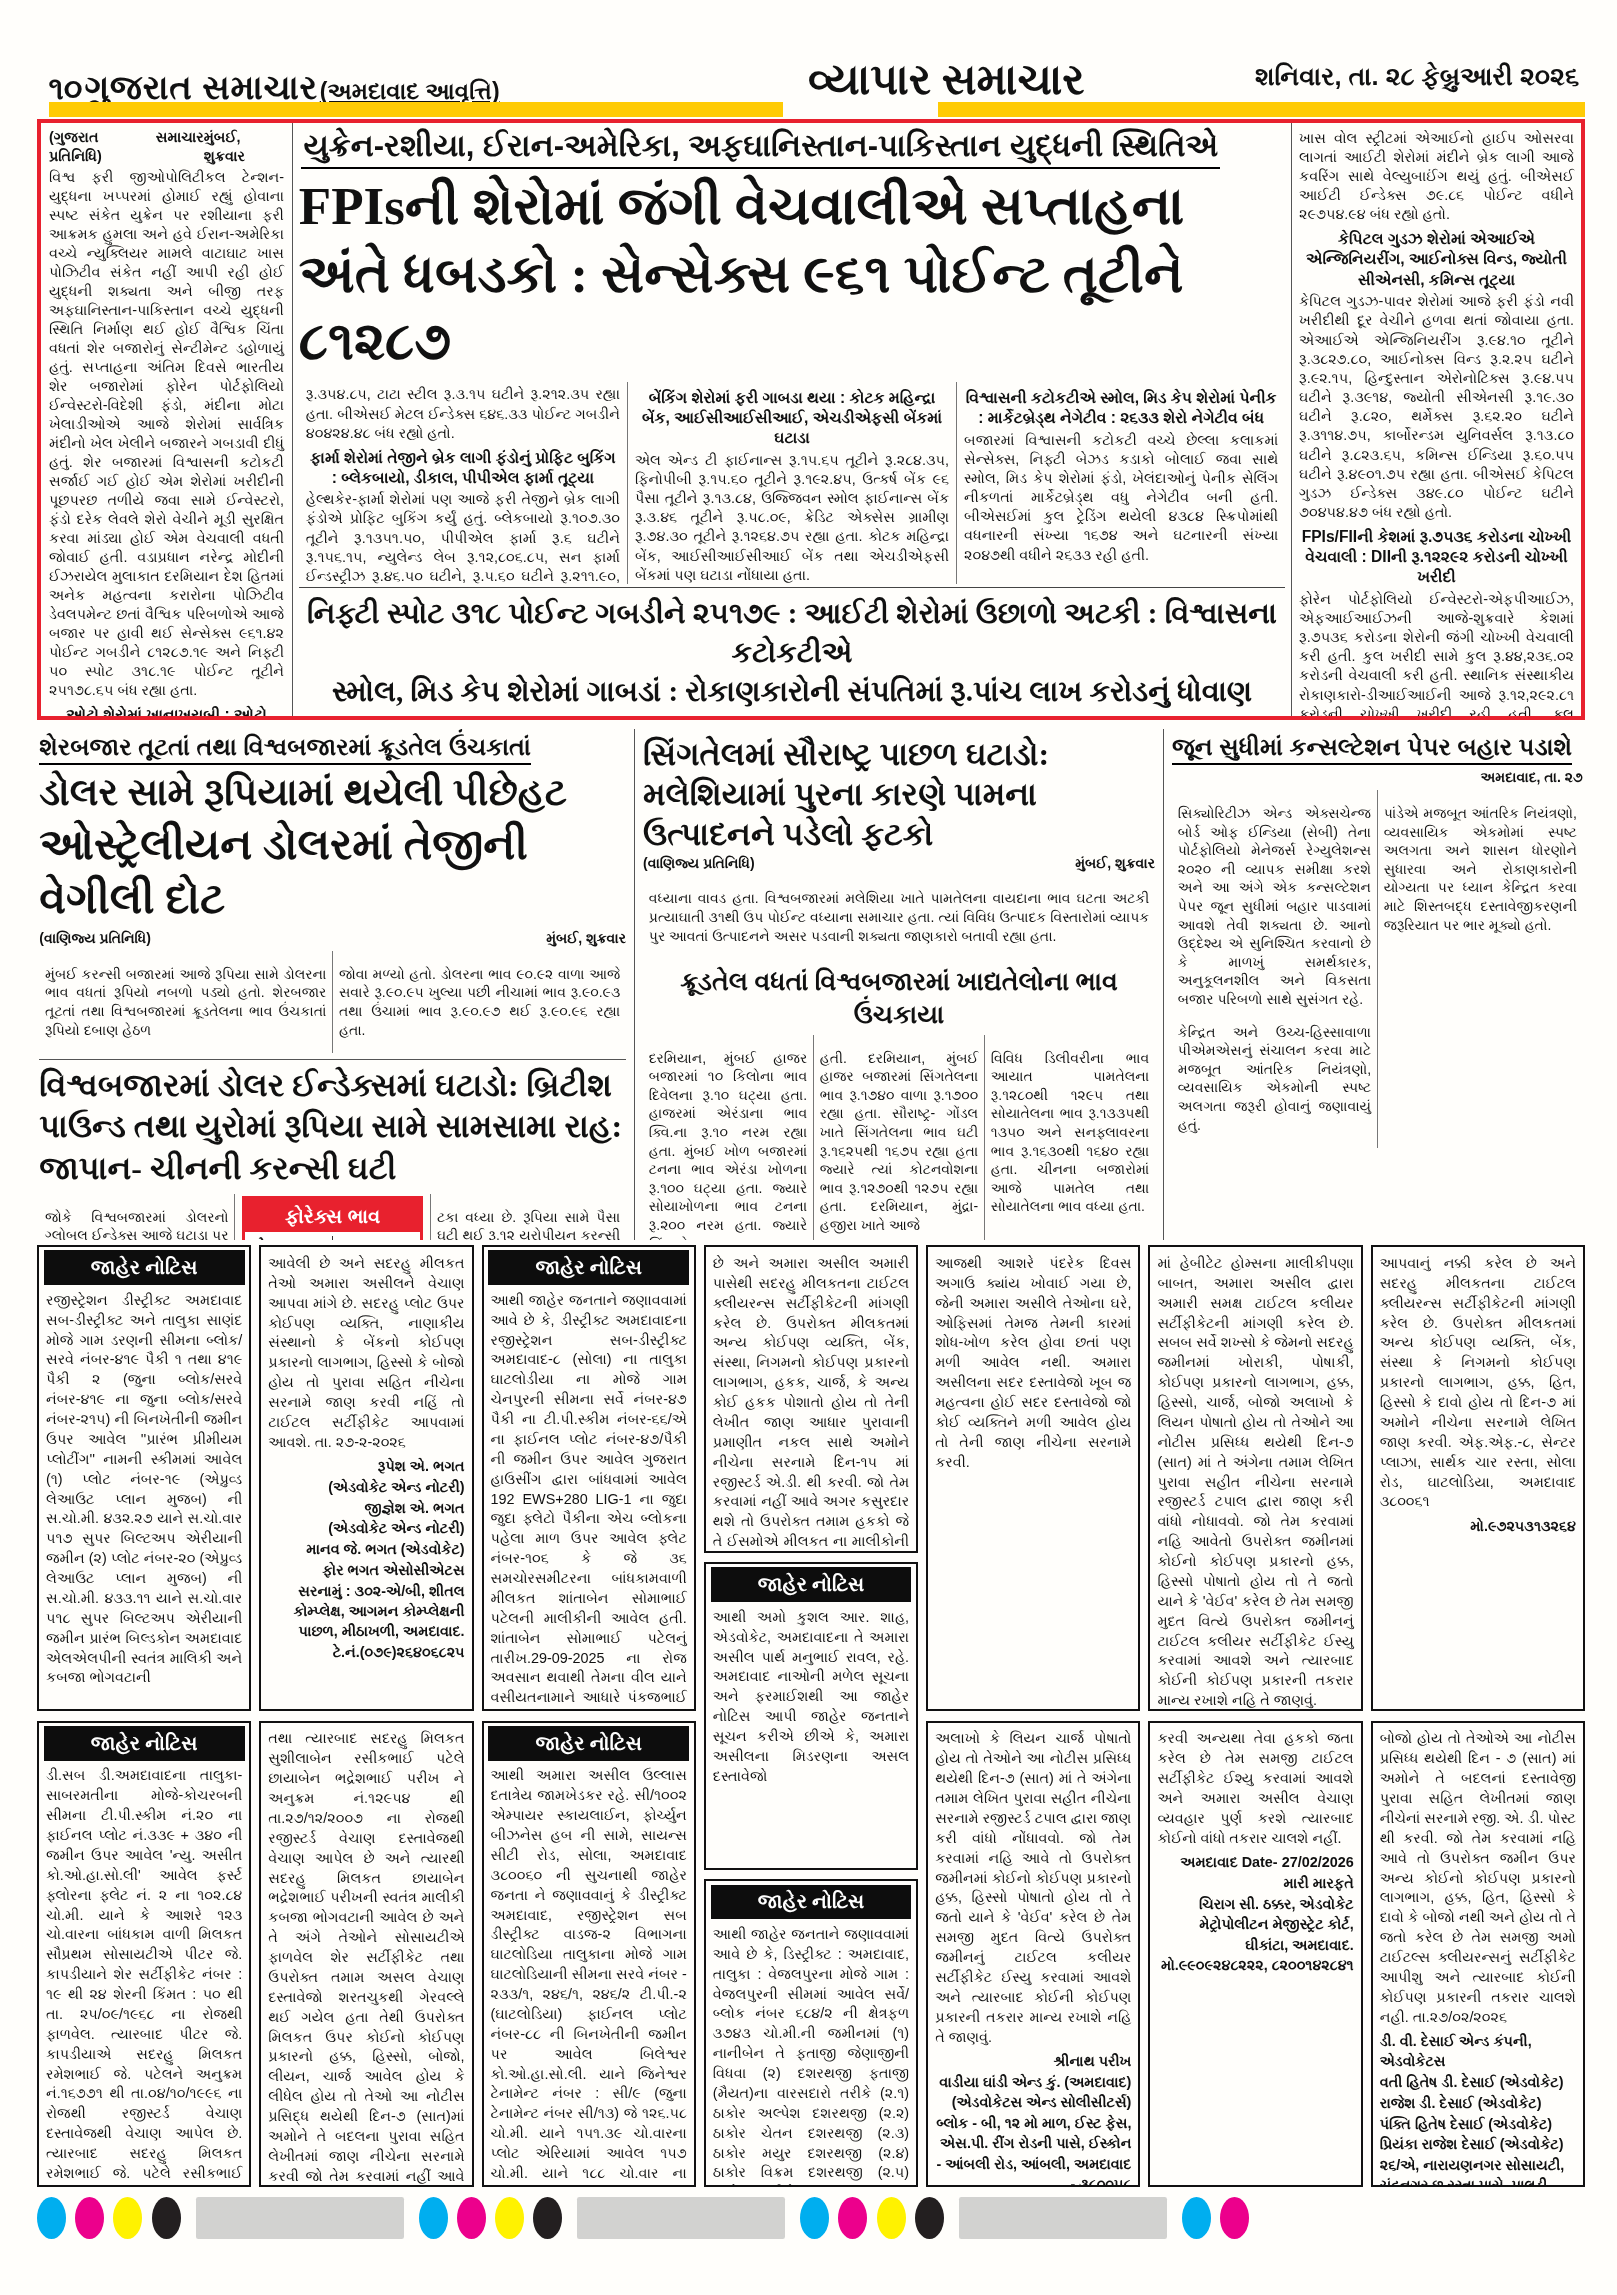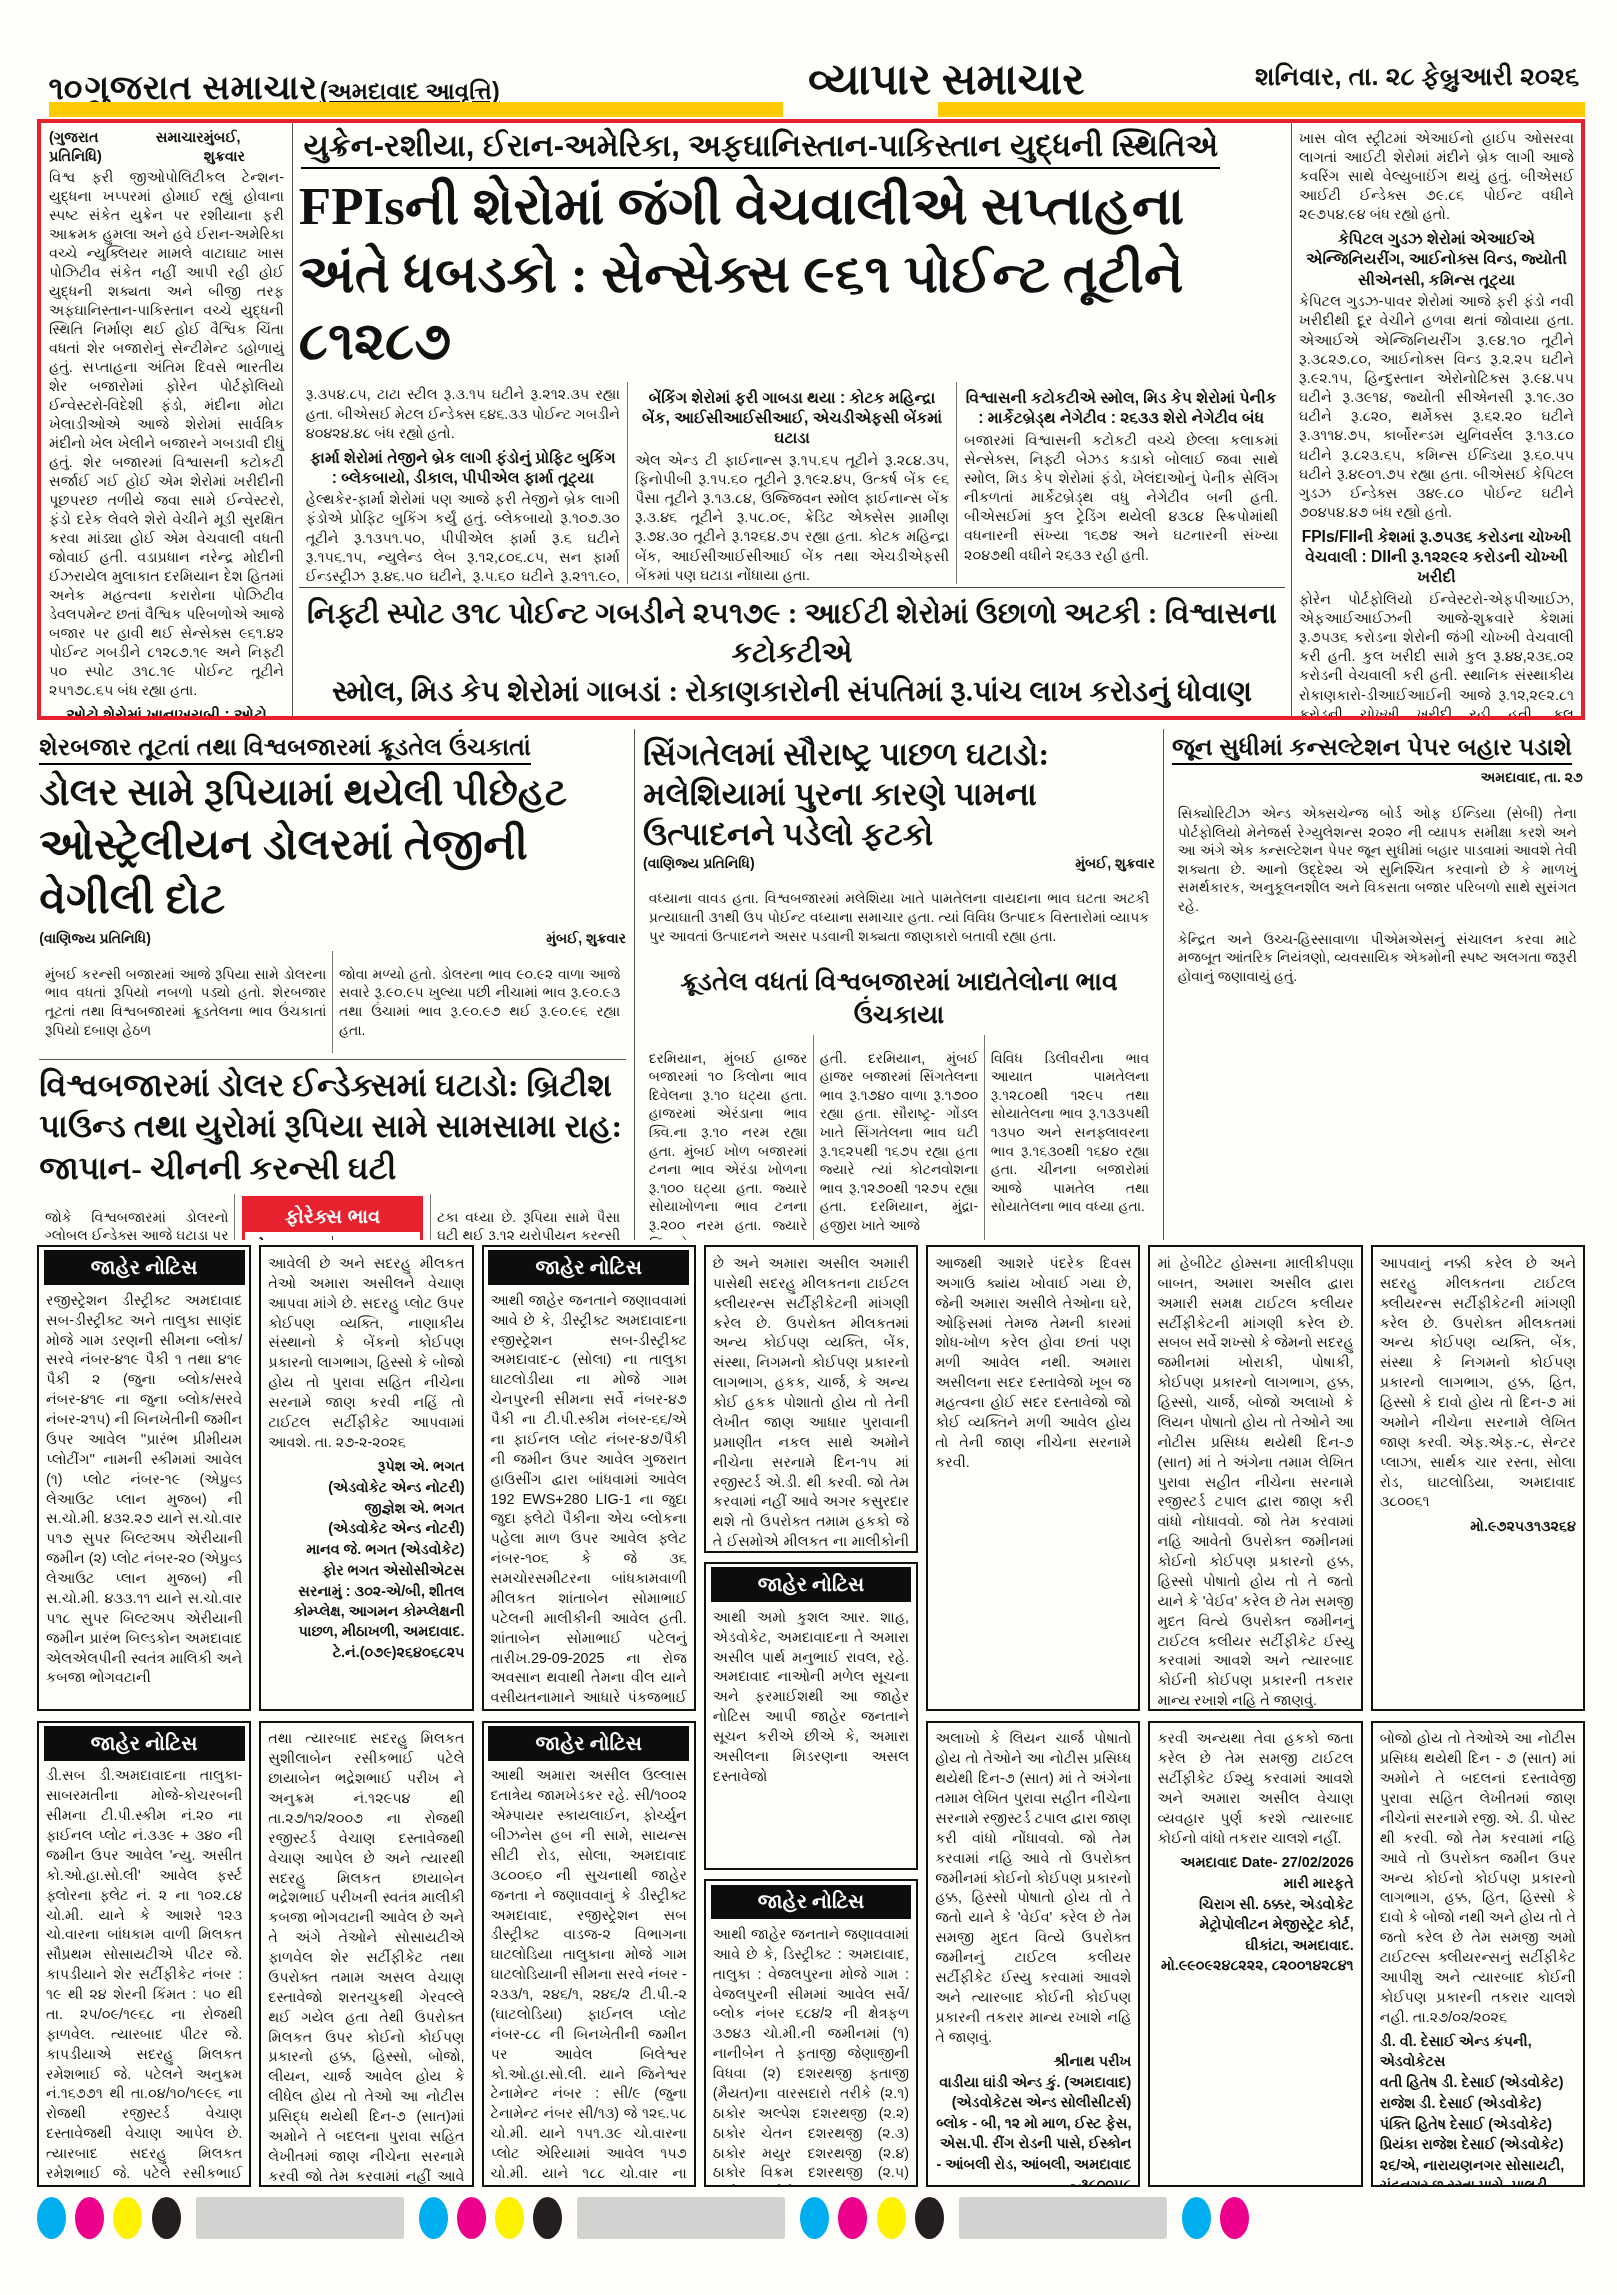--- a/index.html
+++ b/index.html
@@ -226,20 +226,23 @@
     <div class="t2-right">
       <div class="kicker2">જૂન સુધીમાં કન્સલ્ટેશન પેપર બહાર પડાશે</div>
       <div class="small-byline" style="justify-content:flex-end;">
         <span>અમદાવાદ, તા. ૨૭</span>
       </div>
       <div class="cols2">
         <div>
             <p>સિક્યોરિટીઝ એન્ડ એક્સચેન્જ બોર્ડ ઓફ ઈન્ડિયા (સેબી) તેના પોર્ટફોલિયો મેનેજર્સ રેગ્યુલેશન્સ ૨૦૨૦ ની વ્યાપક સમીક્ષા કરશે અને આ અંગે એક કન્સલ્ટેશન પેપર જૂન સુધીમાં બહાર પાડવામાં આવશે તેવી શક્યતા છે. આનો ઉદ્દેશ્ય એ સુનિશ્ચિત કરવાનો છે કે માળખું સમર્થકારક, અનુકૂલનશીલ અને વિકસતા બજાર પરિબળો સાથે સુસંગત રહે.</p>
             <p>કેન્દ્રિત અને ઉચ્ચ-હિસ્સાવાળા પીએમએસનું સંચાલન કરવા માટે મજબૂત આંતરિક નિયંત્રણો, વ્યવસાયિક એકમોની સ્પષ્ટ અલગતા જરૂરી હોવાનું જણાવાયું હતું.</p>
           </div>
+        <div>
+            <p>પાંડેએ મજબૂત આંતરિક નિયંત્રણો, વ્યવસાયિક એકમોમાં સ્પષ્ટ અલગતા અને શાસન ધોરણોને સુધારવા અને રોકાણકારોની યોગ્યતા પર ધ્યાન કેન્દ્રિત કરવા માટે શિસ્તબદ્ધ દસ્તાવેજીકરણની જરૂરિયાત પર ભાર મૂક્યો હતો.</p>
+          </div>
       </div>
     </div>
   </div>
 
   <div class="notices">
 
     <div class="ncol">
       <div class="notice">
         <div class="nhead">જાહેર નોટિસ</div>
         <div>

